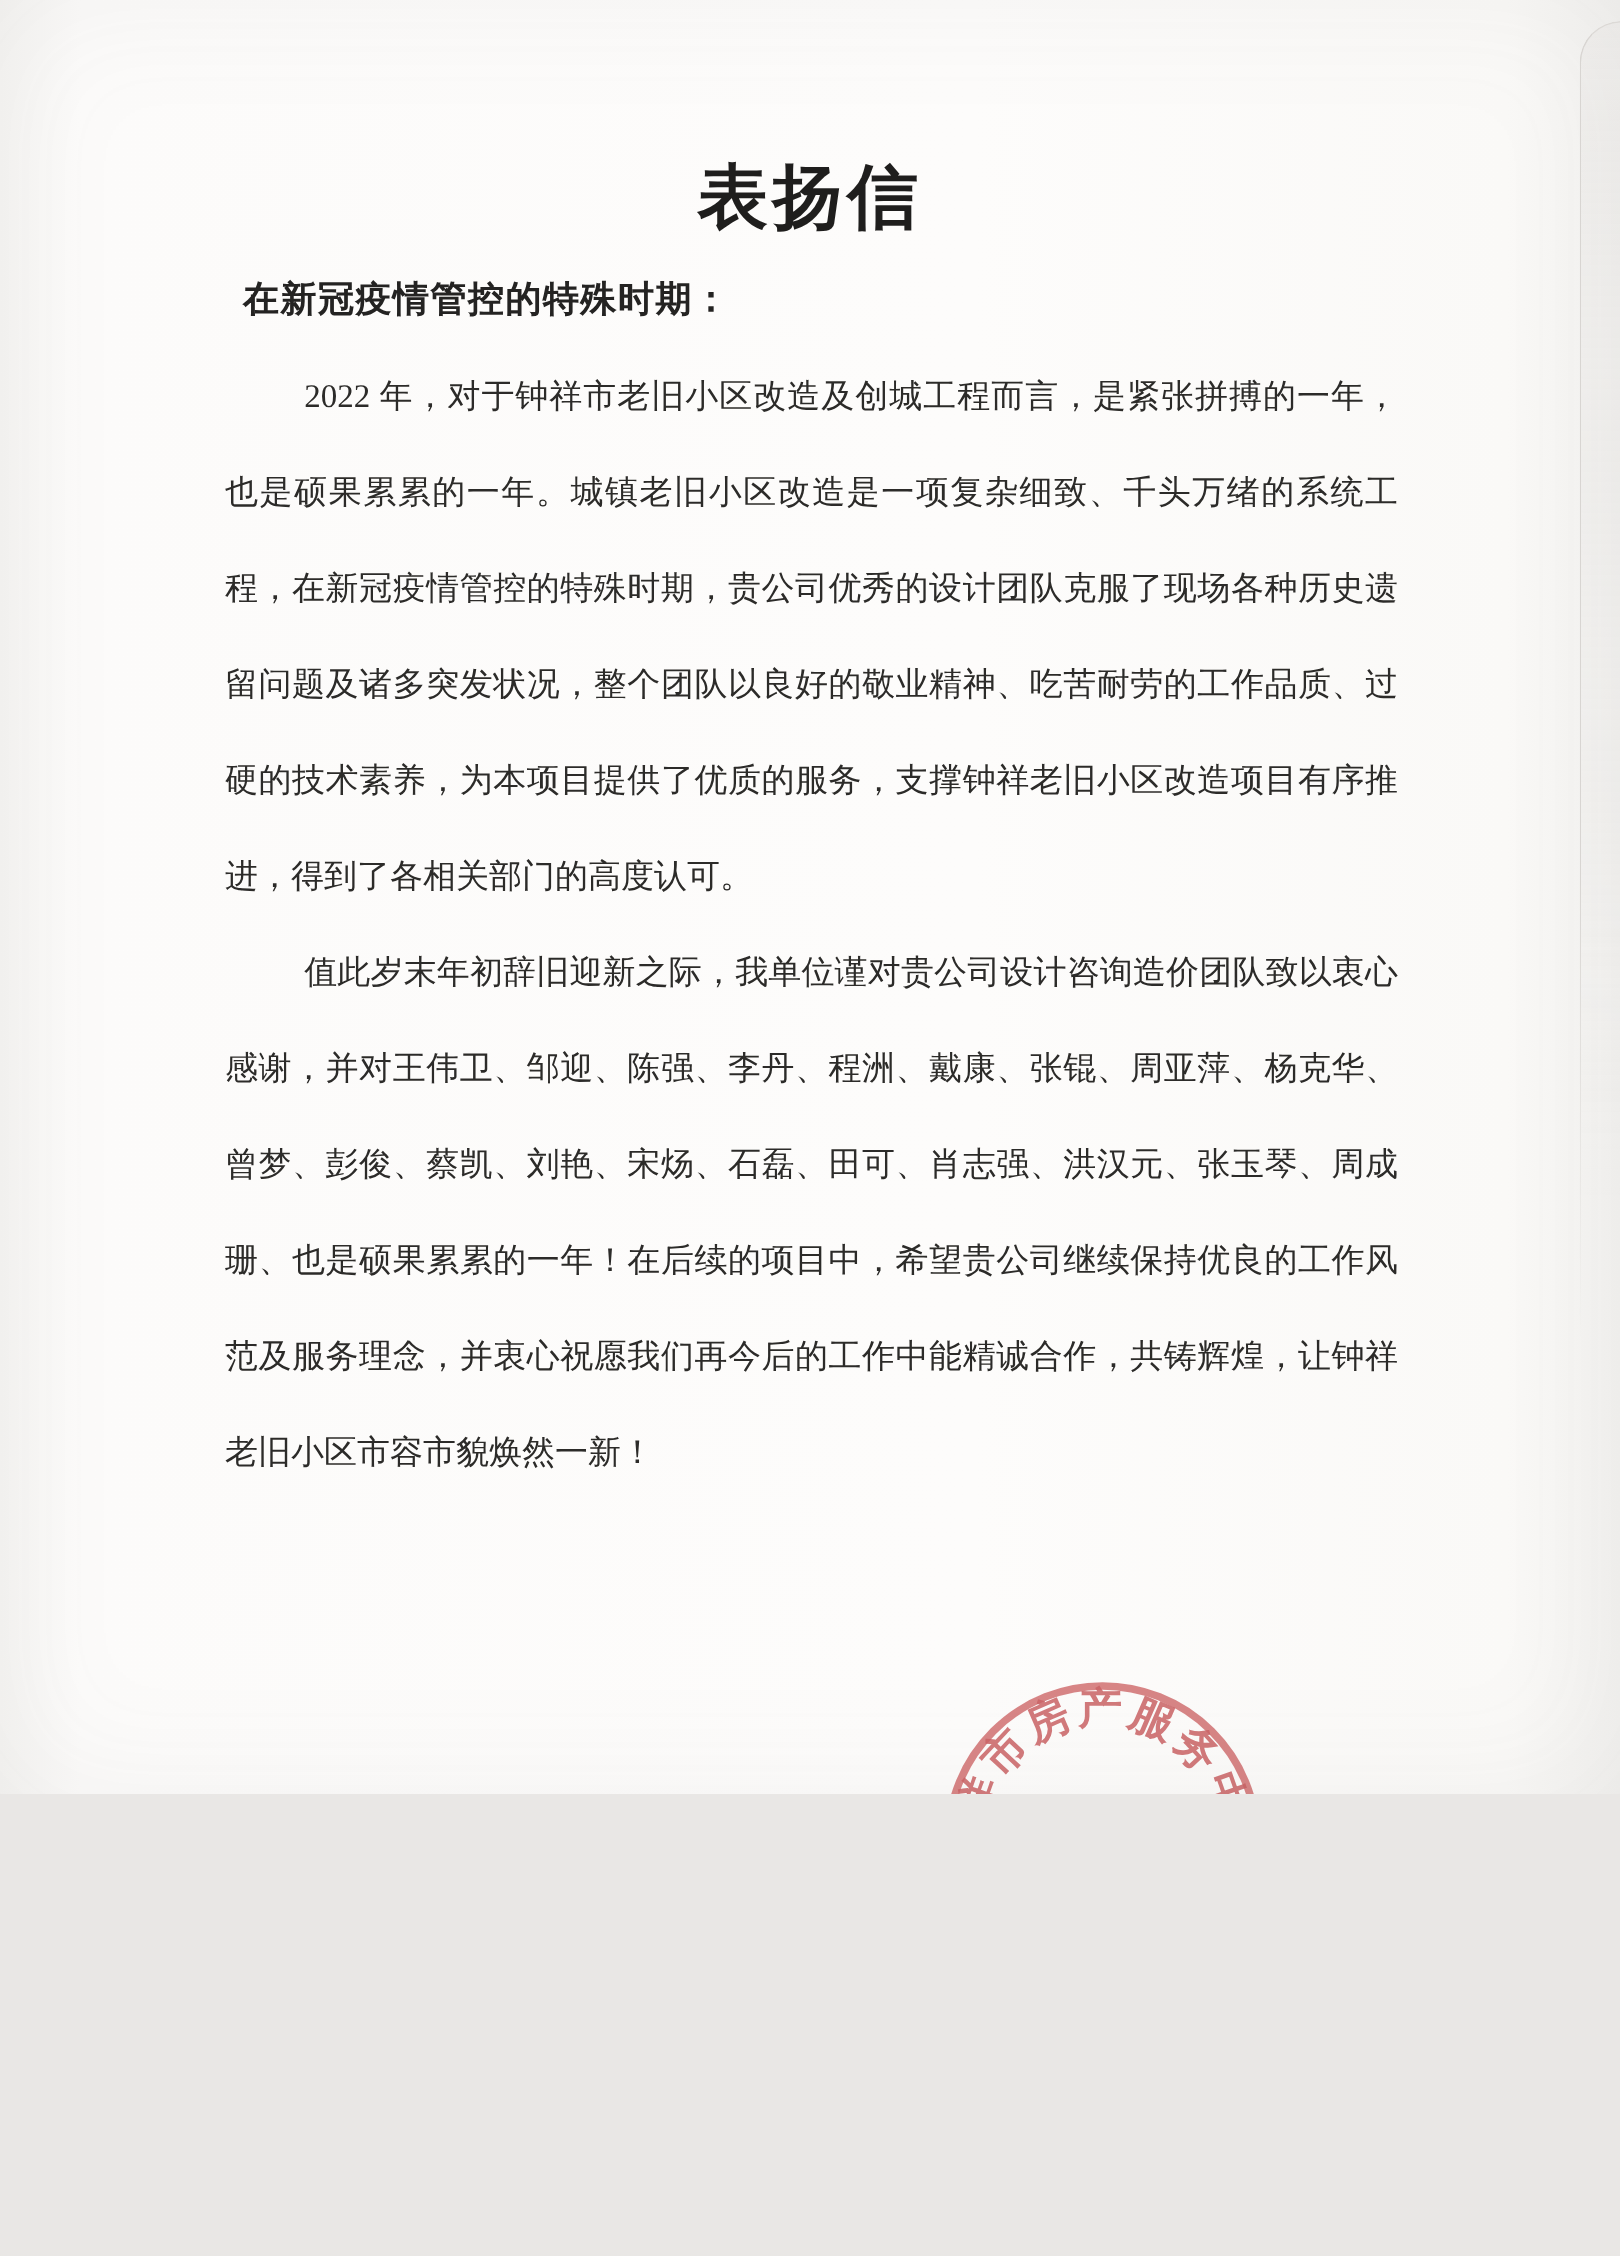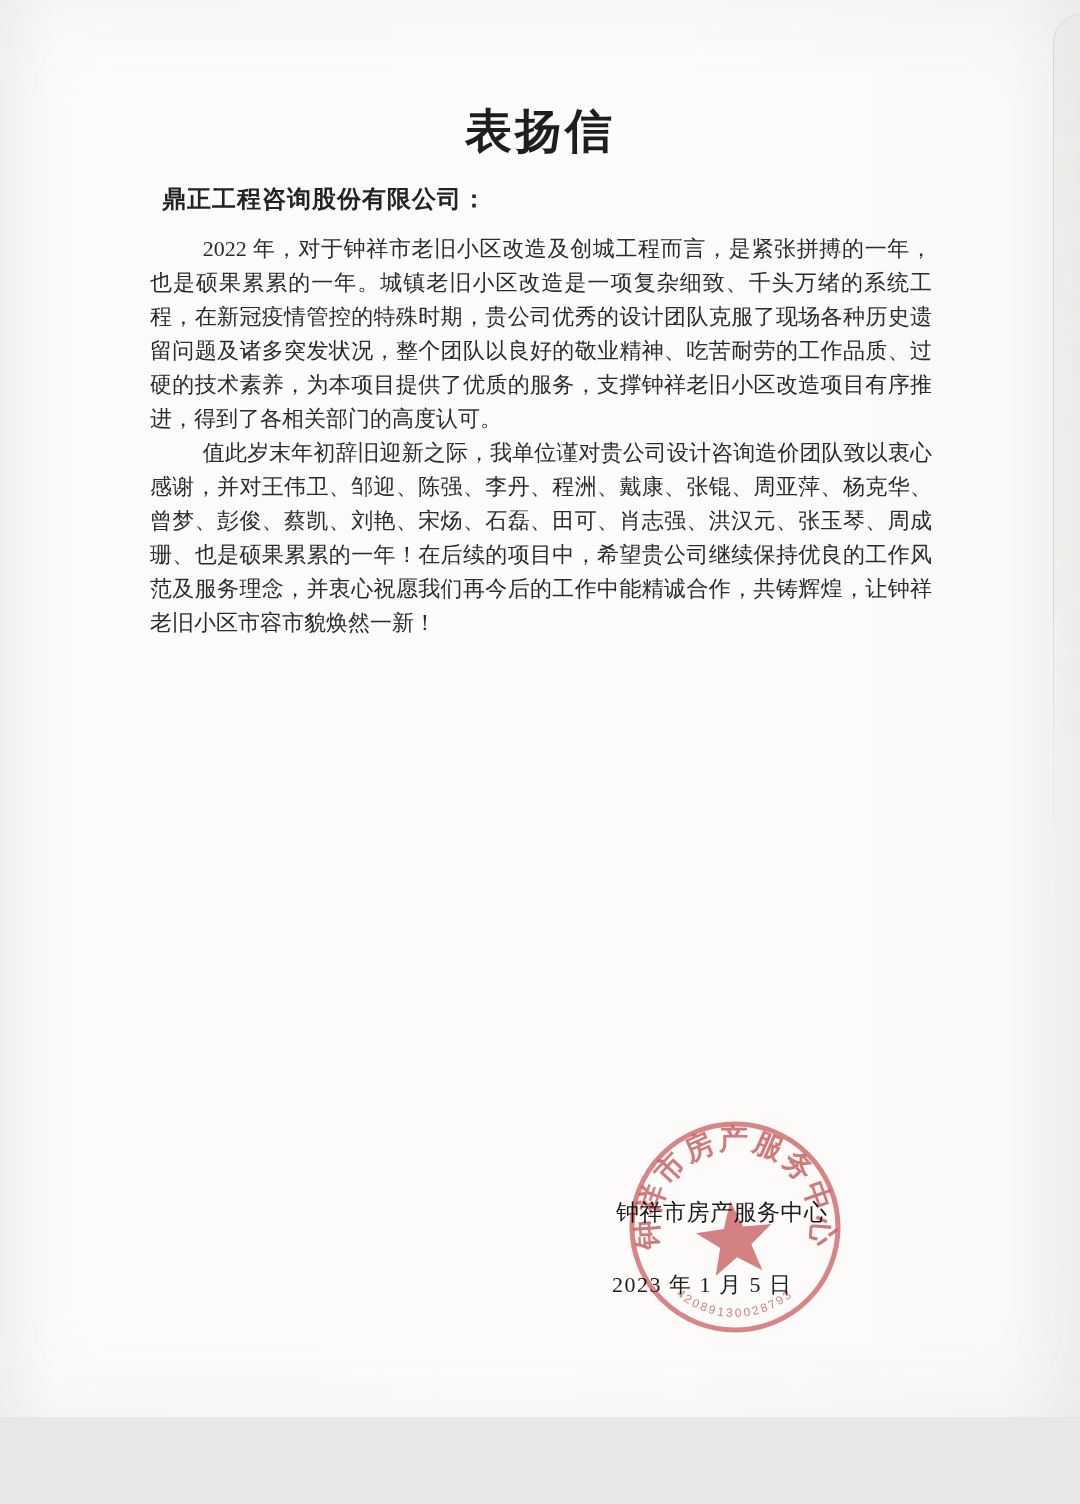--- a/index.html
+++ b/index.html
@@ -1,18 +1,18 @@
 <!DOCTYPE html>
 <html><head>
 <meta charset="utf-8">
 <style>
   html,body { margin:0; padding:0; background:#e9e7e5; }
   .screen {
     position:relative;
-    width:1080px; height:1417px;
+    width:1080px; height:1196px;
     margin:0 auto;
     overflow:hidden;
     background:linear-gradient(90deg,#f6f5f3 0%,#fcfbfa 5%,#fdfcfb 60%,#faf9f7 93%,#f3f2f0 100%);
     box-shadow:inset 0 0 90px rgba(120,115,110,.07);
     font-family:"Liberation Serif","DejaVu Serif",serif;
     color:#2b2a28;
   }
   .title {
     position:absolute; top:100px; left:0; width:1080px; margin:0;
     text-align:center;
@@ -20,21 +20,21 @@
     color:#1f1e1d;
   }
   .salutation {
     position:absolute; top:183px; left:162px;
     font-family:"Liberation Sans","DejaVu Sans",sans-serif;
     font-size:24px; font-weight:700; letter-spacing:1px;
     color:#242322;
   }
   .letter-body {
     position:absolute; top:232px; left:150px; width:782px;
-    font-size:22px; line-height:34px;
+    font-size:22px; line-height:64px;
     text-align:justify;
     color:#2c2b29;
   }
   .letter-body p { margin:0; text-indent:2.4em; }
   .signature {
     position:absolute; top:1197px; left:616px;
     font-size:23px; letter-spacing:0.5px; color:#1c1c1c;
   }
   .date {
     position:absolute; top:1270px; left:612px;
@@ -69,21 +69,21 @@
             mask-image:linear-gradient(180deg,#000 65%,transparent 100%);
   }
 </style>
 </head>
 <body>
 
 <div class="screen">
 
   <h1 class="title">表扬信</h1>
 
-  <div class="salutation">鼎正工程咨询股份有限公司：</div>
+  <div class="salutation">在新冠疫情管控的特殊时期：</div>
 
   <div class="letter-body">
     <p>2022 年，对于钟祥市老旧小区改造及创城工程而言，是紧张拼搏的一年，也是硕果累累的一年。城镇老旧小区改造是一项复杂细致、千头万绪的系统工程，在新冠疫情管控的特殊时期，贵公司优秀的设计团队克服了现场各种历史遗留问题及诸多突发状况，整个团队以良好的敬业精神、吃苦耐劳的工作品质、过硬的技术素养，为本项目提供了优质的服务，支撑钟祥老旧小区改造项目有序推进，得到了各相关部门的高度认可。</p>
     <p>值此岁末年初辞旧迎新之际，我单位谨对贵公司设计咨询造价团队致以衷心感谢，并对王伟卫、邹迎、陈强、李丹、程洲、戴康、张锟、周亚萍、杨克华、曾梦、彭俊、蔡凯、刘艳、宋炀、石磊、田可、肖志强、洪汉元、张玉琴、周成珊、也是硕果累累的一年！在后续的项目中，希望贵公司继续保持优良的工作风范及服务理念，并衷心祝愿我们再今后的工作中能精诚合作，共铸辉煌，让钟祥老旧小区市容市貌焕然一新！</p>
   </div>
 
   <div class="signature">钟祥市房产服务中心</div>
 
   <div class="date">2023 年 1 月 5 日</div>
 

